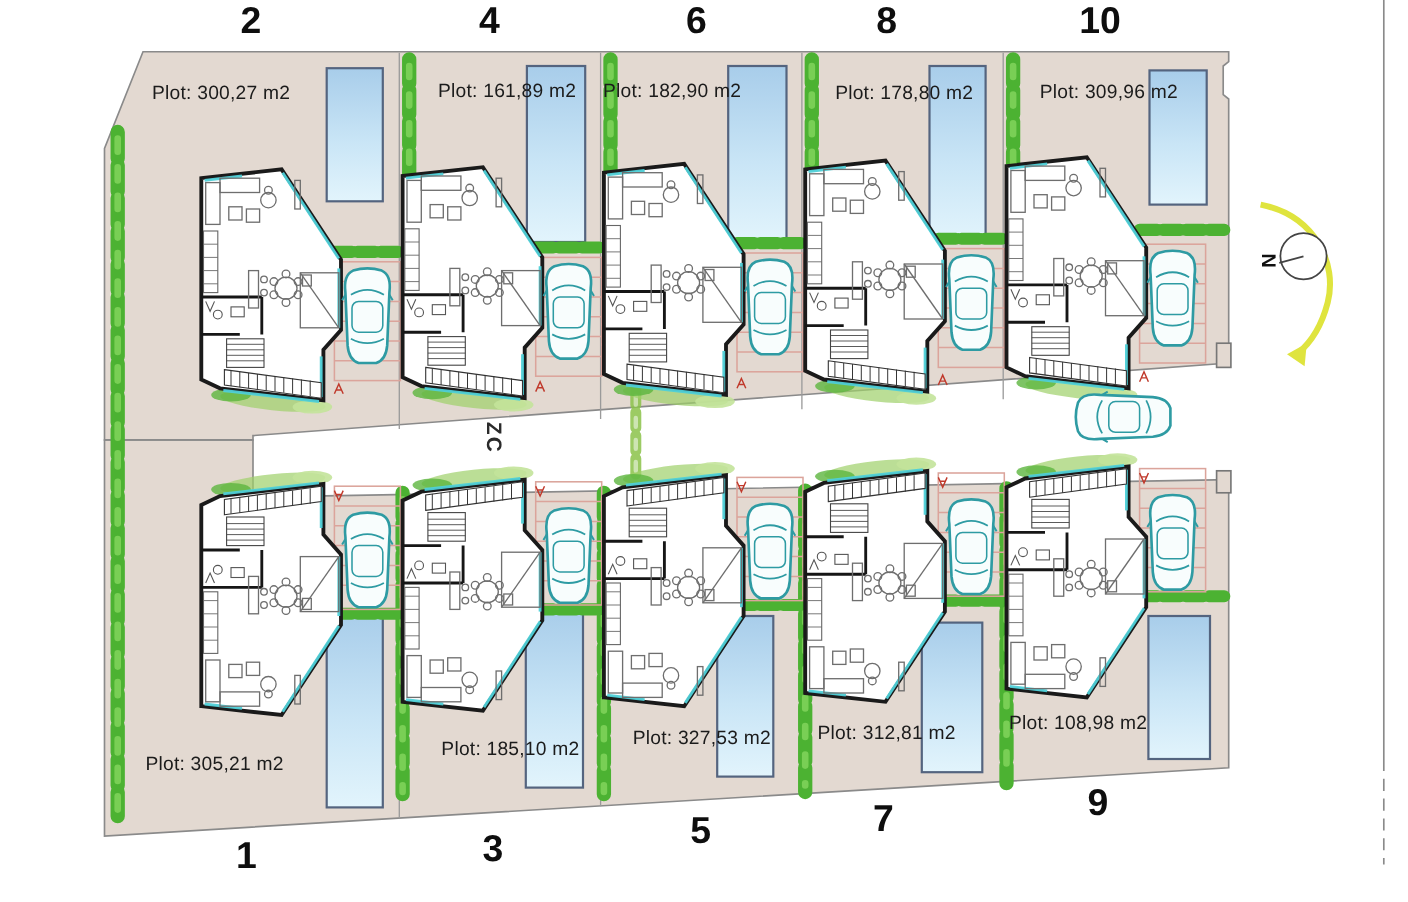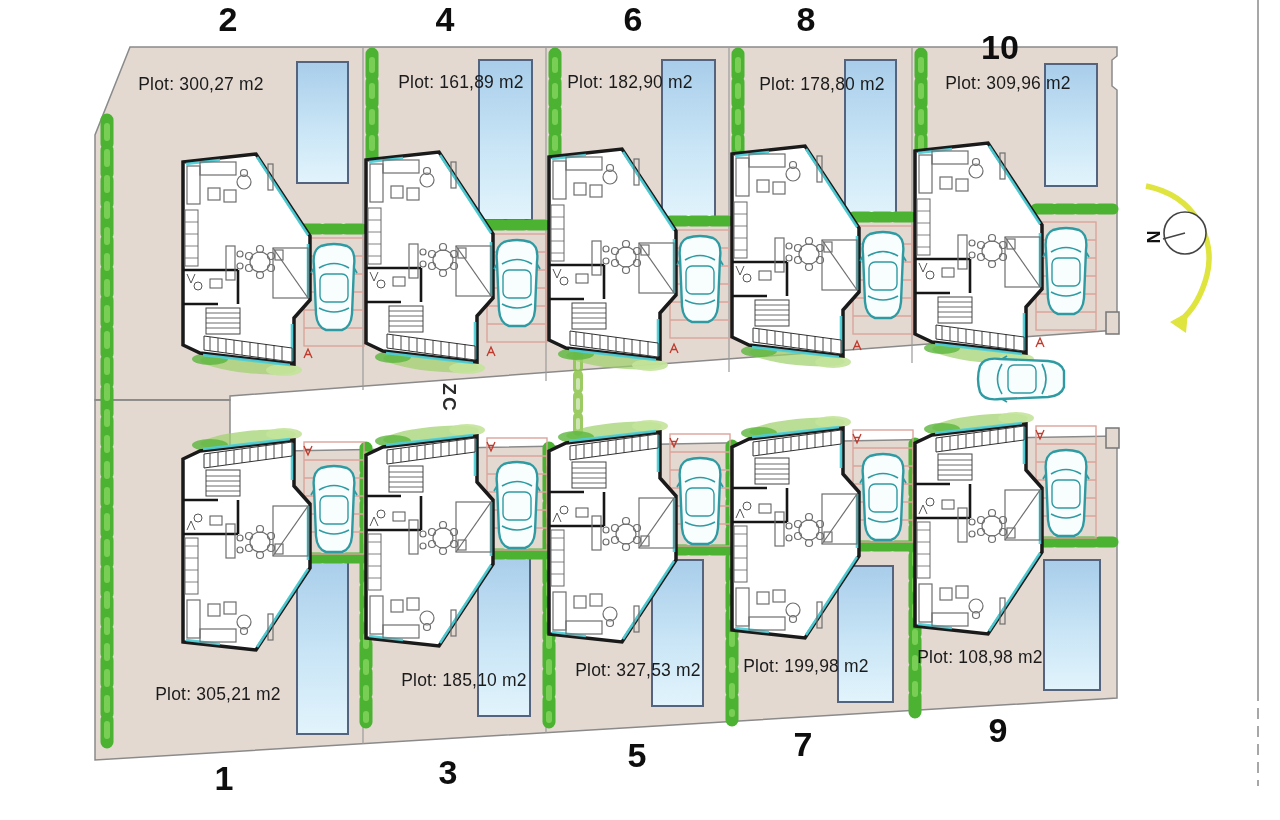--- a/index.html
+++ b/index.html
@@ -232,31 +232,31 @@
     <text x="1153" y="243" transform="rotate(90 1153 237)" font-size="18" font-weight="bold" fill="#111" font-family="Liberation Sans, sans-serif" text-anchor="middle">N</text>
   </g>
 
   <text x="449" y="404" transform="rotate(90 449 398)" font-size="19" font-weight="bold" fill="#2b2b2b" font-family="Liberation Sans, sans-serif" text-anchor="middle" letter-spacing="2">ZC</text>
 </svg>
 
 <div class="num" style="left:228px;top:2px;">2</div>
 <div class="num" style="left:445px;top:2px;">4</div>
 <div class="num" style="left:633px;top:2px;">6</div>
 <div class="num" style="left:806px;top:2px;">8</div>
-<div class="num" style="left:1000px;top:2px;margin-top:28px;">10</div>
+<div class="num" style="left:1000px;top:2px;">10</div>
 <div class="num" style="left:224px;top:761px;">1</div>
 <div class="num" style="left:448px;top:755px;">3</div>
 <div class="num" style="left:637px;top:738px;">5</div>
 <div class="num" style="left:803px;top:727px;">7</div>
 <div class="num" style="left:998px;top:713px;">9</div>
 
 <div class="plabel" style="left:201px;top:74px;">Plot: 300,27 m2</div>
 <div class="plabel" style="left:461px;top:72px;">Plot: 161,89 m2</div>
-<div class="plabel" style="left:630px;top:72px;">Plot: 182,90 m2</div>
+<div class="plabel" style="left:611px;top:72px;">Plot: 182,90 m2</div>
 <div class="plabel" style="left:822px;top:74px;text-align:right;">Plot: 178,80 m2</div>
 <div class="plabel" style="left:1008px;top:73px;">Plot: 309,96 m2</div>
-<div class="plabel" style="left:218px;top:684px;">Plot: 305,21 m2</div>
+<div class="plabel" style="left:195px;top:684px;">Plot: 305,21 m2</div>
 <div class="plabel" style="left:464px;top:670px;">Plot: 185,10 m2</div>
 <div class="plabel" style="left:638px;top:660px;">Plot: 327,53 m2</div>
-<div class="plabel" style="left:806px;top:656px;">Plot: 199,98 m2</div>
+<div class="plabel" style="left:806px;top:656px;">Plot: 312,81 m2</div>
 <div class="plabel" style="left:980px;top:647px;">Plot: 108,98 m2</div>
 
 </div>
 
 </body></html>

